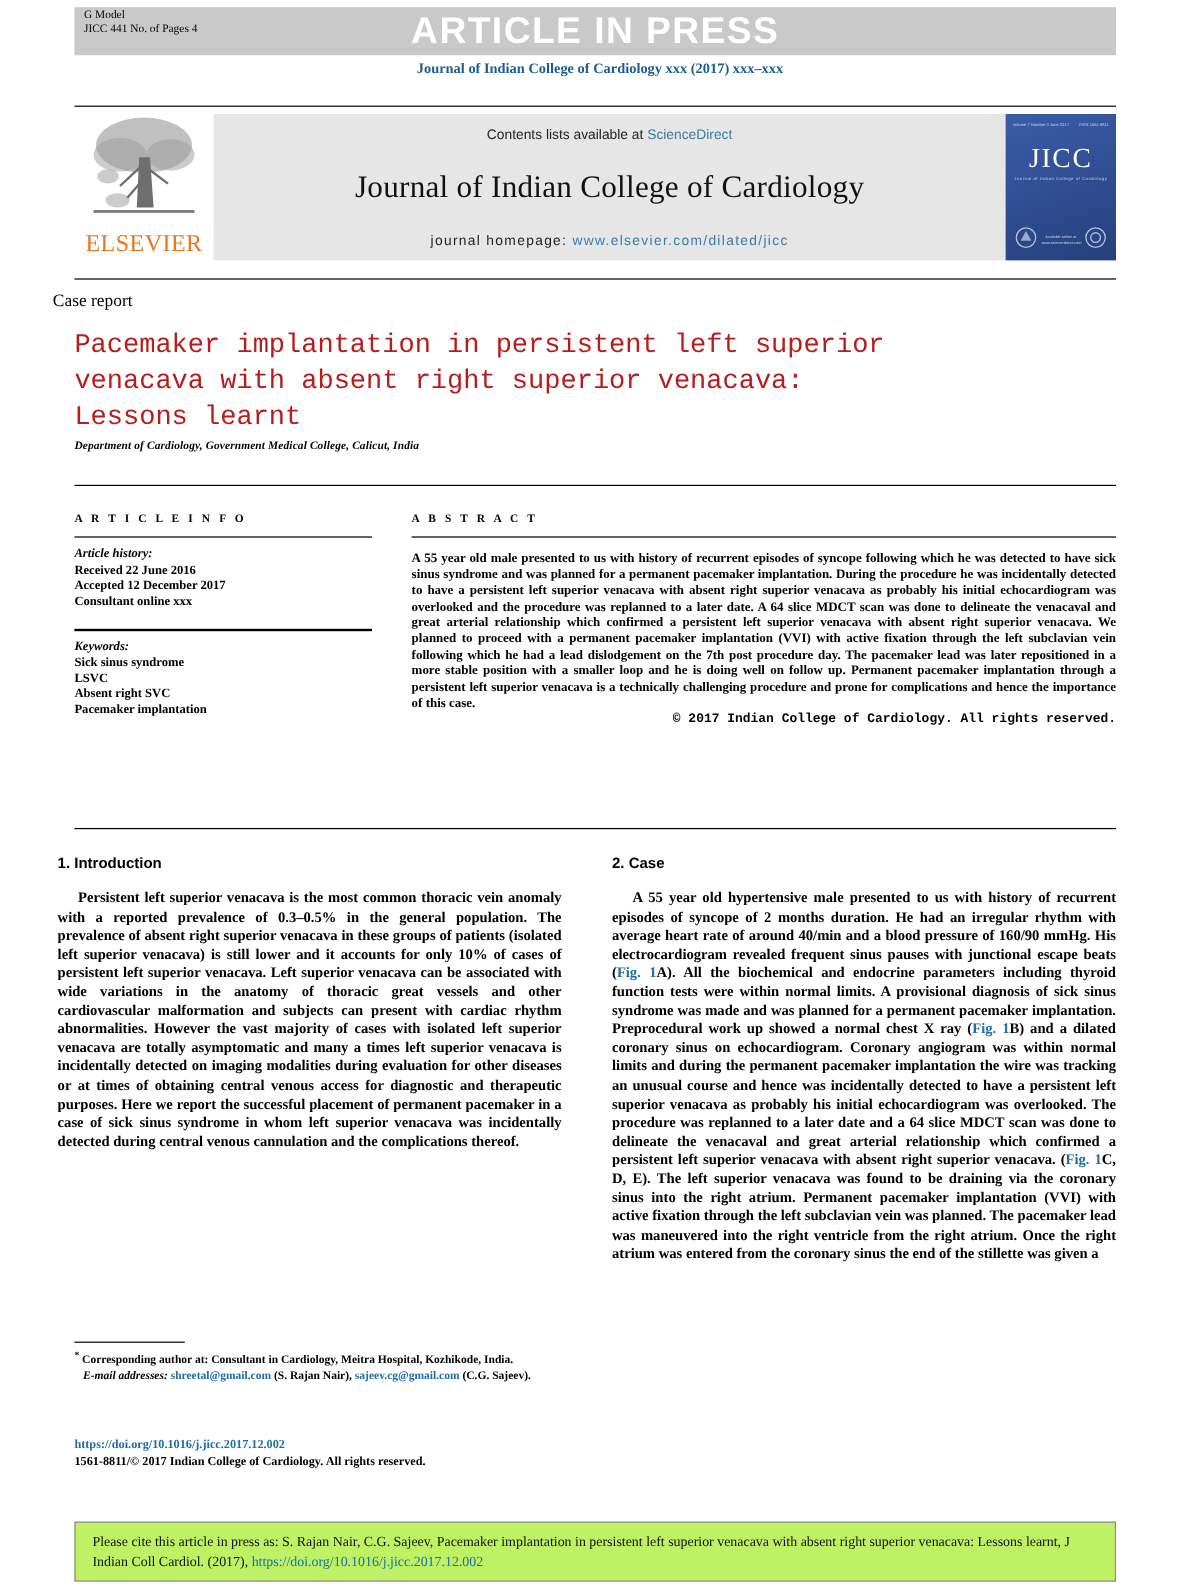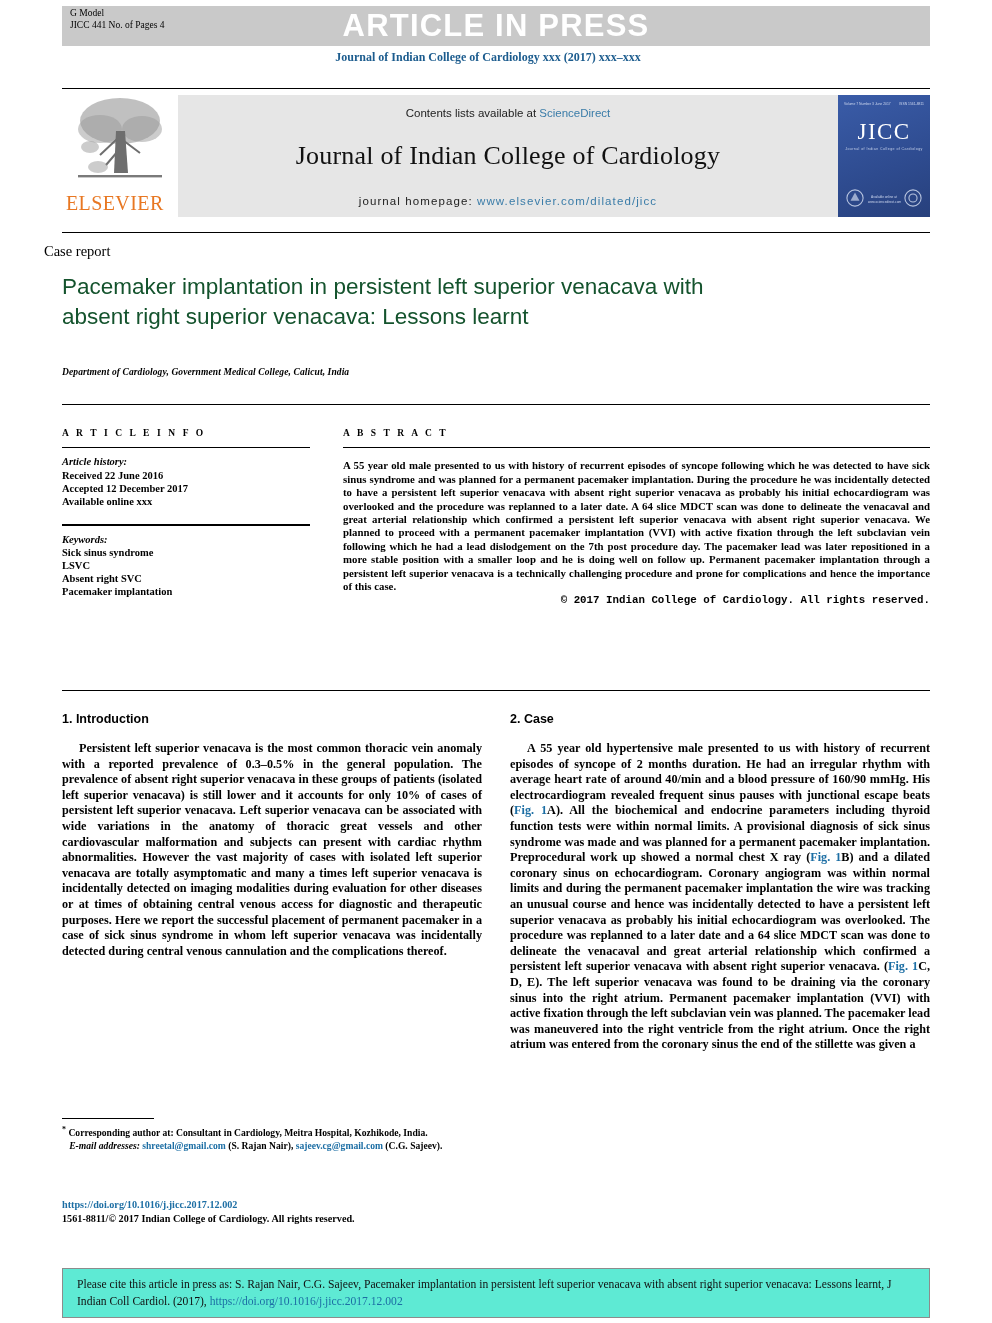--- a/index.html
+++ b/index.html
@@ -42,21 +42,21 @@
     font-family: "Liberation Sans", sans-serif;
     font-weight: bold;
     font-size: 31px;
     letter-spacing: 1.2px;
     color: #ffffff;
     line-height: 40px;
   }
 
   .journal-line {
     position: absolute;
-    left: 54px; top: 50px;
+    left: 66px; top: 50px;
     width: 868px;
     text-align: center;
     font-family: "Liberation Serif", serif;
     font-weight: bold;
     font-size: 12px;
     color: #1c5c8e;
   }
 
   
   .masthead {
@@ -68,20 +68,21 @@
   .elsevier-logo {
     position: absolute;
     left: 2px; top: 6px;
     width: 112px; height: 122px;
   }
   .elsevier-logo .tree { position:absolute; left:6px; top:0; width:100px; height:92px; }
   .elsevier-word {
     position: absolute;
     left: 2px; bottom: 2px;
     width: 108px;
+    text-align: center;
     font-family: "Liberation Serif", serif;
     font-size: 20px;
     letter-spacing: 0.4px;
     color: #e87722;
   }
   .mast-center {
     position: absolute;
     left: 116px; top: 6px;
     width: 660px; height: 122px;
     background: #e6e6e6;
@@ -149,24 +150,24 @@
   
   .rule-thin { position:absolute; left:62px; width:868px; height:1px; background:#000; }
 
   .case-report {
     position: absolute; left: 44px; top: 243px;
     font-family: "Liberation Serif", serif;
     font-size: 14.5px;
   }
   .title {
     position: absolute; left: 62px; top: 272px; width: 700px;
-    font-family: Liberation Sans, sans-serif;
+    font-family: Liberation Mono, monospace;
     font-size: 22.5px;
     line-height: 30px;
-    color: #14532d;
+    color: #b91c1c;
   }
   .authors {
     position: absolute; left: 62px; top: 342px; width: 700px;
     font-family: "Liberation Serif", serif;
     font-size: 16px;
   }
   .authors .star { color: #1c5c8e; font-size: 10px; vertical-align: super; }
   .affil {
     position: absolute; left: 62px; top: 367px; width: 700px;
     font-family: "Liberation Serif", serif;
@@ -212,21 +213,21 @@
   }
   .copyright {
     margin-top: 1px;
     text-align: right;
     font-family: Liberation Mono, monospace;
     font-size: 10.8px;
     font-weight: bold;
   }
 
   
-  .col-left  { position: absolute; left: 62px;  top: 712px; width: 420px; }
+  .col-left  { position: absolute; left: 48px;  top: 712px; width: 420px; }
   .col-right { position: absolute; left: 510px; top: 712px; width: 420px; }
 
   .h2 {
     font-family: "Liberation Sans", sans-serif;
     font-weight: bold;
     font-size: 12.5px;
     margin: 0 0 15px 0;
   }
   .para {
     font-family: "Liberation Serif", serif;
@@ -258,21 +259,21 @@
     line-height: 14px;
     font-weight: bold;
   }
   .doi-block .doi { color: #1c6ea4; display: block; }
 
   
   .cite-box {
     position: absolute;
     left: 62px; top: 1268px;
     width: 868px; height: 50px;
-    background: #5eead4;
+    background: #bef264;
     border: 1px solid #8c8c8c;
     padding: 8px 14px;
     font-family: "Liberation Serif", serif;
     font-size: 11.6px;
     line-height: 16.5px;
     color: #111;
   }
 </style>
 </head>
 <body>
@@ -347,21 +348,21 @@
 
   <div class="rule-thin band-top"></div>
 
   <div class="info-col">
     <div class="sec-head">A R T I C L E   I N F O</div>
     <div class="hr-blk"></div>
     <div class="info-body">
       <span class="lbl">Article history:</span>
       <span>Received 22 June 2016</span><br>
       <span>Accepted 12 December 2017</span><br>
-      <span>Available online xxx</span>
+      <span>Consultant online xxx</span>
     </div>
     <div class="kw-rule"></div>
     <div class="info-body">
       <span class="lbl">Keywords:</span>
       <span>Sick sinus syndrome</span><br>
       <span>LSVC</span><br>
       <span>Absent right SVC</span><br>
       <span>Pacemaker implantation</span>
     </div>
   </div>

